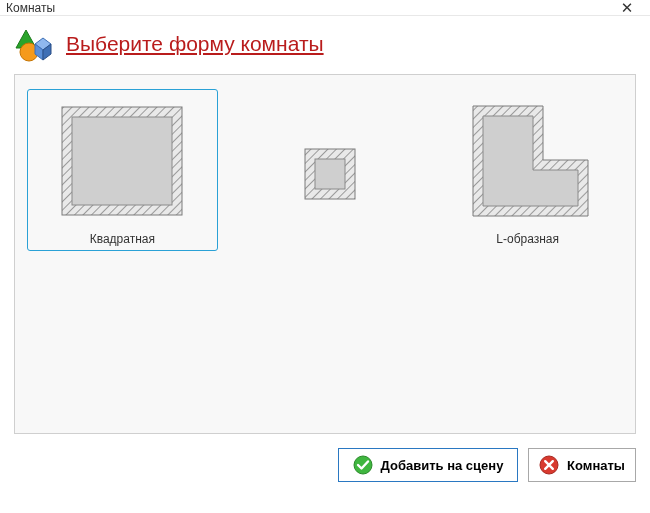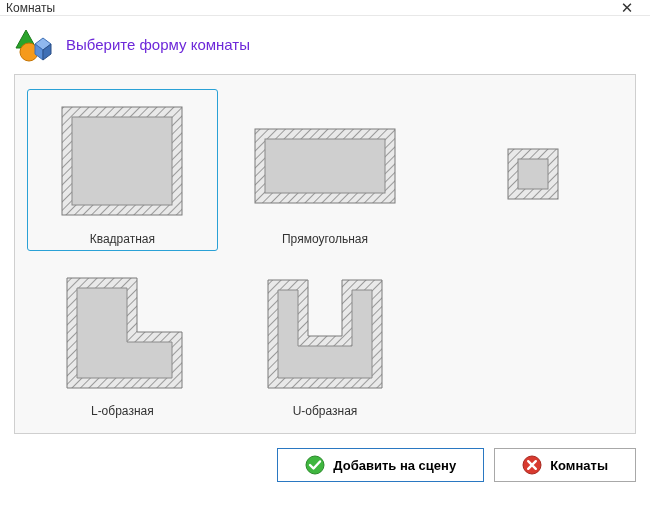--- a/index.html
+++ b/index.html
@@ -28,21 +28,21 @@
     text-align: center;
     cursor: pointer;
     font-family: Arial, sans-serif;
   }
   .header {
     display: flex;
     align-items: center;
     padding: 8px 14px 10px 14px;
     gap: 12px;
   }
-  .header-title { font-size: 15px; color: #6d28d9; }
+  .header-title { font-size: 21px; color: #b91c1c; text-decoration: underline; }
   .content-frame {
     margin: 0 14px;
     border: 1px solid #cfcfcf;
     background: #f8f8f8;
     padding: 14px 12px 10px 12px;
     height: 360px;
   }
   .grid {
     display: grid;
     grid-template-columns: repeat(3, 1fr);
@@ -83,21 +83,21 @@
   .btn {
     display: flex;
     align-items: center;
     justify-content: center;
     gap: 8px;
     height: 34px;
     border: 1px solid #a8a8a8;
     background: #fff;
     font-size: 13px;
     cursor: pointer;
-    padding: 0 27px;
+    padding: 0 0;
   }
   .btn-primary {
     border-color: #2a78c2;
     min-width: 180px;
     font-weight: 600;
   }
   .btn-secondary { min-width: 108px; font-weight: 600; }
   svg { display: block; }
 </style>
 </head>
@@ -138,29 +138,20 @@
     <div class="cell selected">
       <div class="shape-wrap">
         <svg width="140" height="120" viewBox="0 0 140 120">
           <rect x="10" y="6" width="120" height="108" fill="url(#hatch)" stroke="#7a7a7a" stroke-width="1"></rect>
           <rect x="20" y="16" width="100" height="88" fill="#cfcfcf" stroke="#8a8a8a" stroke-width="1"></rect>
         </svg>
       </div>
       <span class="cell-label">Квадратная</span>
     </div>
 
-    <div class="cell">
-      <div class="shape-wrap">
-        <svg width="160" height="120" viewBox="0 0 160 120">
-          <rect x="10" y="28" width="140" height="74" fill="url(#hatch)" stroke="#7a7a7a" stroke-width="1"></rect>
-          <rect x="20" y="38" width="120" height="54" fill="#cfcfcf" stroke="#8a8a8a" stroke-width="1"></rect>
-        </svg>
-      </div>
-      <span class="cell-label">Прямоугольная</span>
-    </div>
 
     <div class="cell">
       <div class="shape-wrap">
         <svg width="140" height="120" viewBox="0 0 140 120">
           <rect x="50" y="38" width="50" height="50" fill="url(#hatch)" stroke="#7a7a7a" stroke-width="1"></rect>
           <rect x="60" y="48" width="30" height="30" fill="#cfcfcf" stroke="#8a8a8a" stroke-width="1"></rect>
         </svg>
       </div>
     </div>
 
@@ -168,29 +159,20 @@
       <div class="shape-wrap">
         <svg width="150" height="130" viewBox="0 0 150 130">
           <path d="M20 10 L90 10 L90 64 L135 64 L135 120 L20 120 Z" fill="url(#hatch)" stroke="#7a7a7a" stroke-width="1"></path>
           <path d="M30 20 L80 20 L80 74 L125 74 L125 110 L30 110 Z" fill="#cfcfcf" stroke="#8a8a8a" stroke-width="1"></path>
         </svg>
       </div>
       <span class="cell-label">L-образная</span>
     </div>
 
 
-    <div class="cell">
-      <div class="shape-wrap">
-        <svg width="150" height="130" viewBox="0 0 150 130">
-          <path d="M18 12 L58 12 L58 68 L92 68 L92 12 L132 12 L132 120 L18 120 Z" fill="url(#hatch)" stroke="#7a7a7a" stroke-width="1"></path>
-          <path d="M28 22 L48 22 L48 78 L102 78 L102 22 L122 22 L122 110 L28 110 Z" fill="#cfcfcf" stroke="#8a8a8a" stroke-width="1"></path>
-        </svg>
-      </div>
-      <span class="cell-label">U-образная</span>
-    </div>
 
   </div>
 </div>
 
 <div class="footer">
   <button class="btn btn-primary">
     <span>
       <svg width="20" height="20" viewBox="0 0 20 20">
         <circle cx="10" cy="10" r="9" fill="#3fb63f" stroke="#2a8a2a" stroke-width="1"></circle>
         <path d="M5 10 L8.5 13.5 L15 6.5" fill="none" stroke="#fff" stroke-width="2.4" stroke-linecap="round" stroke-linejoin="round"></path>

